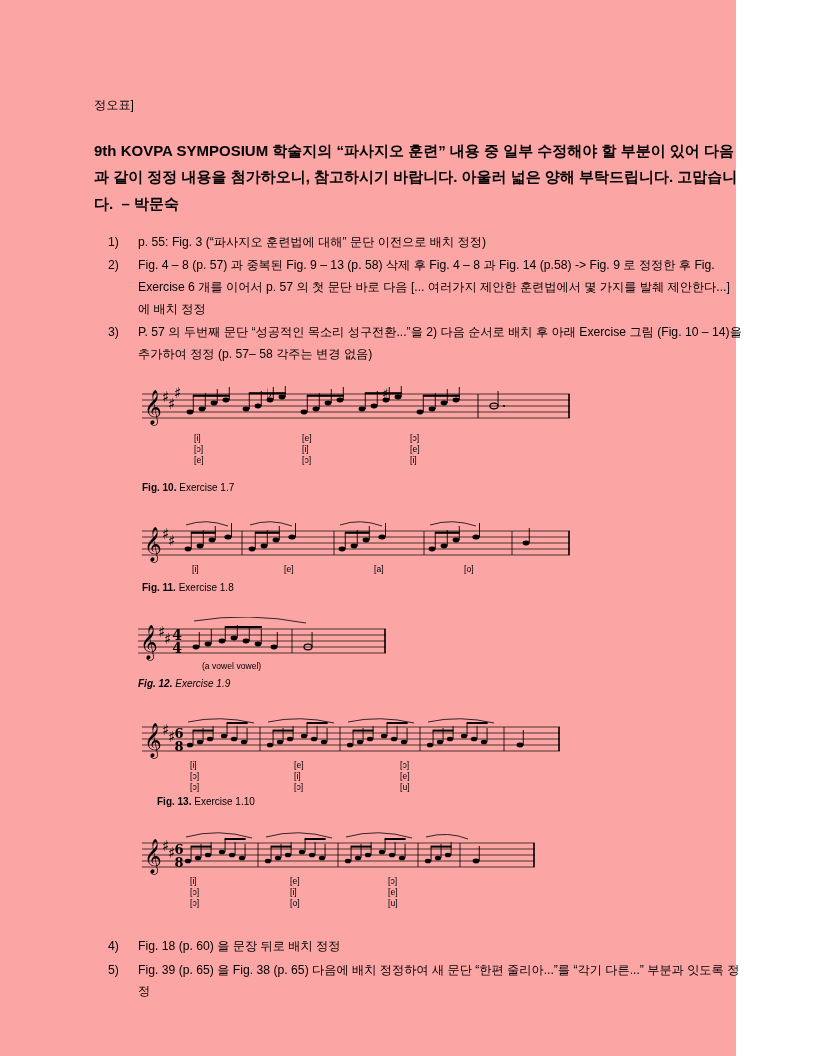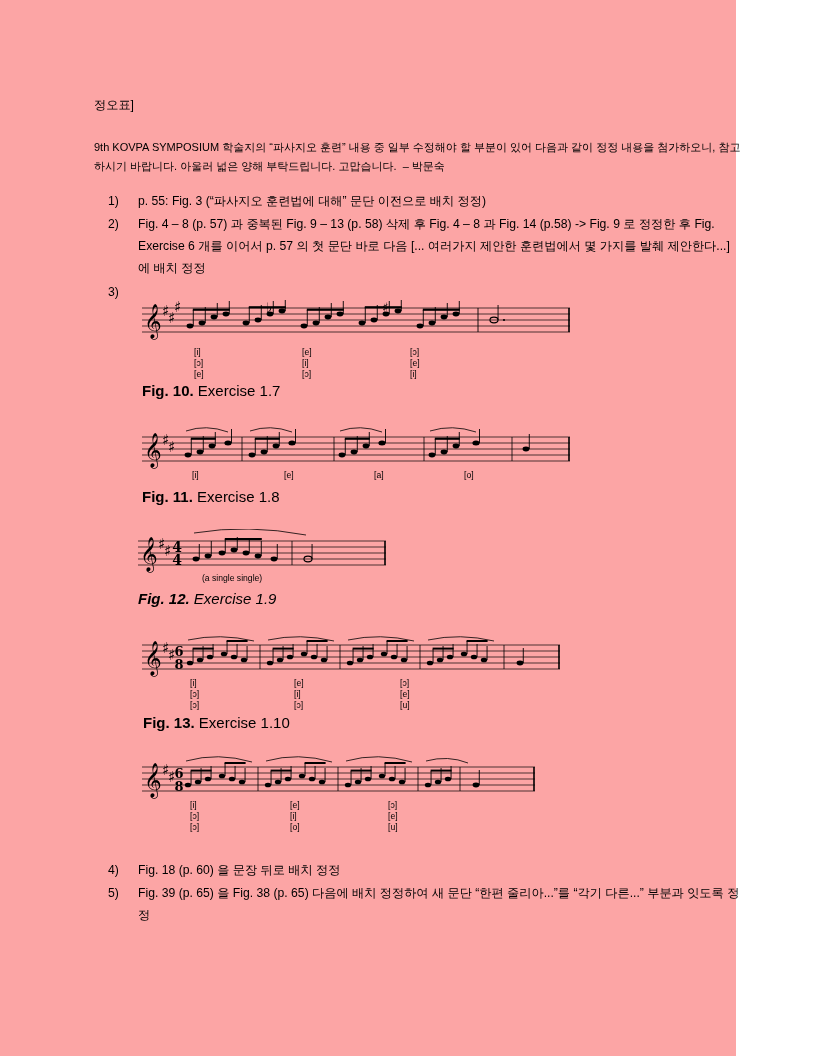--- a/index.html
+++ b/index.html
@@ -27,24 +27,25 @@
     left: 94px;
     top: 96px;
     width: 650px;
   }
   .title-line {
     font-size: 12.2px;
     line-height: 1.6;
     margin: 0 0 22px 0;
   }
   .intro {
-    font-size: 11px;
+    font-size: 15px;
     line-height: 1.78;
     margin: 0 0 14px 0;
     width: 648px;
+    font-weight: bold;
   }
   .intro .sig {
     white-space: nowrap;
   }
   ol.items {
     list-style: none;
     margin: 0;
     padding: 0;
   }
   ol.items > li {
@@ -56,23 +57,23 @@
   }
   ol.items > li .num {
     position: absolute;
     left: 14px;
     top: 0;
   }
   .fig-block {
     margin: 0;
   }
   .fig-caption {
-    font-size: 15px;
+    font-size: 10px;
     font-weight: normal;
-    margin: 1px;
+    margin: 15px;
   }
   .fig-caption b {
     font-weight: bold;
   }
   .vowels {
     font-size: 8.6px;
     line-height: 1.28;
   }
   .staff-wrap {
     position: relative;
@@ -93,20 +94,21 @@
       <li>
         <span class="num">1)</span>
         <span>p. 55: Fig. 3 (“파사지오 훈련법에 대해” 문단 이전으로 배치 정정)</span>
       </li>
       <li>
         <span class="num">2)</span>
         <span>Fig. 4 – 8 (p. 57) 과 중복된 Fig. 9 – 13 (p. 58) 삭제 후 Fig. 4 – 8 과 Fig. 14 (p.58) -&gt; Fig. 9 로 정정한 후 Fig. Exercise  6 개를 이어서 p. 57 의 첫 문단 바로 다음 [... 여러가지 제안한 훈련법에서 몇 가지를 발췌 제안한다...] 에 배치 정정</span>
       </li>
       <li>
         <span class="num">3)</span>
+        <span>P. 57 의 두번째 문단 “성공적인 목소리 성구전환...”을  2) 다음 순서로 배치 후 아래 Exercise 그림 (Fig. 10 – 14)을 추가하여 정정 (p. 57– 58 각주는 변경 없음)</span>
       </li>
     </ol>
 
     <div class="fig-block" style="margin-top:20px; margin-left:48px;">
       <div class="staff-wrap">
         <svg width="430" height="46" viewBox="0 0 430 46">
           <g stroke="#000" stroke-width="0.7">
             <line x1="0" y1="8" x2="428" y2="8"></line>
             <line x1="0" y1="14" x2="428" y2="14"></line>
             <line x1="0" y1="20" x2="428" y2="20"></line>
@@ -330,21 +332,21 @@
             </g>
             <ellipse cx="136" cy="30" rx="3.4" ry="2.4"></ellipse>
             <rect x="138.8" y="15" width="0.9" height="15"></rect>
             <line x1="154" y1="12" x2="154" y2="36" stroke="#000" stroke-width="0.8"></line>
             <ellipse cx="170" cy="30" rx="4" ry="2.8" fill="none" stroke="#000" stroke-width="1.2"></ellipse>
             <rect x="173.6" y="15" width="0.9" height="15"></rect>
           </g>
         </svg>
       </div>
       <div class="vowels" style="position:relative; height:14px; margin-top:0px;">
-        <div style="position:absolute; left:64px; top:0;">(a single single)</div>
+        <div style="position:absolute; left:64px; top:0;">(a vowel vowel)</div>
       </div>
       <p class="fig-caption" style="margin-left:-0px; margin-top:3px;font-style:italic;">
         <b>Fig. 12.</b>
         <span>Exercise 1.9</span>
       </p>
     </div>
 
     <div class="fig-block" style="margin-top:26px; margin-left:48px;">
       <div class="staff-wrap">
         <svg width="420" height="44" viewBox="0 0 420 44">

